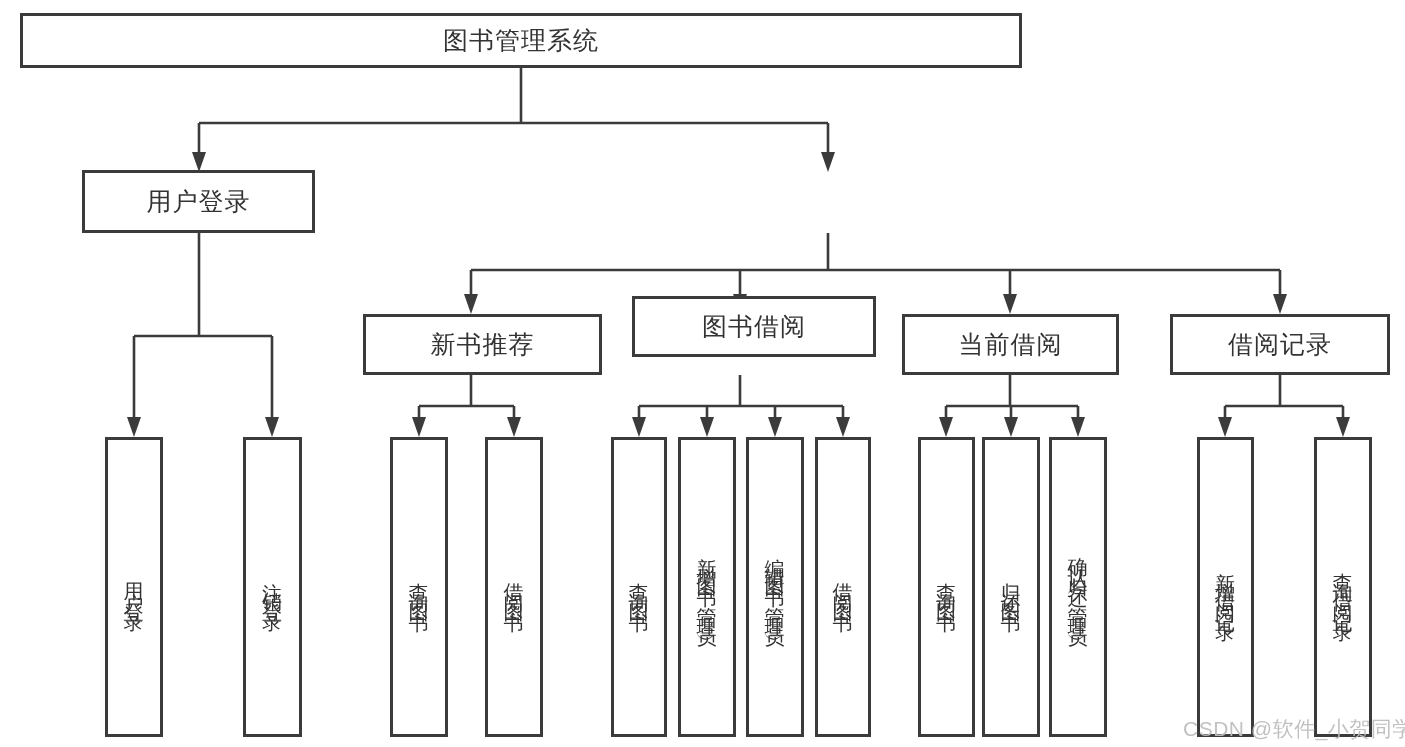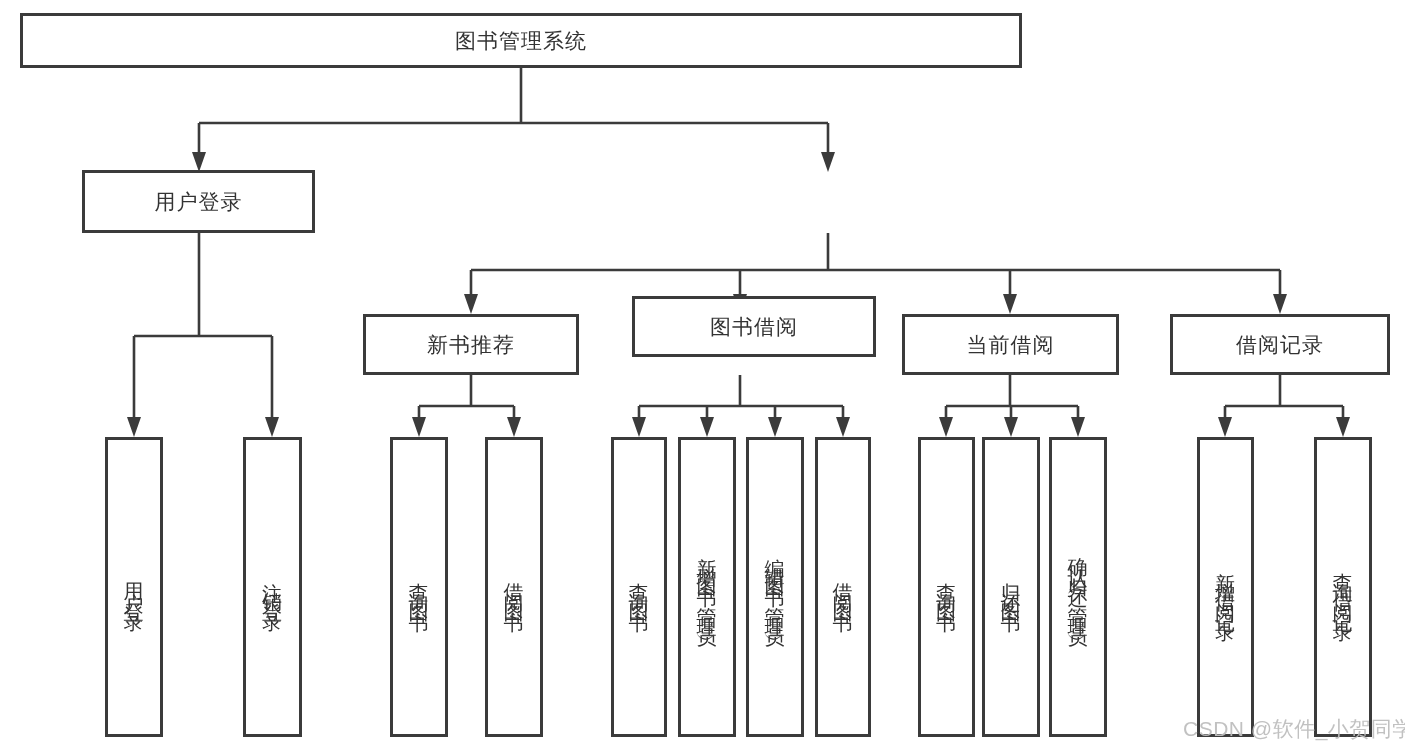--- a/index.html
+++ b/index.html
@@ -6,21 +6,21 @@
   .stage{
     position:relative;width:1405px;height:747px;background:#ffffff;
     font-family:"Liberation Sans","DejaVu Sans",sans-serif;color:#333333;overflow:hidden;
   }
   .wires{position:absolute;left:0;top:0;z-index:0;}
   .node{
     position:absolute;box-sizing:border-box;background:#ffffff;
     border:3px solid #3b3b3b;display:flex;align-items:center;justify-content:center;
     z-index:1;
   }
-  .hnode{font-size:21px;letter-spacing:1px;}
+  .hnode{font-size:25px;letter-spacing:1px;}
   .hnode .label{white-space:nowrap;}
   .vnode .label{
     writing-mode:vertical-rl;text-orientation:mixed;
     font-size:20px;line-height:1;letter-spacing:10px;white-space:nowrap;
   }
   .watermark{
     position:absolute;left:1183px;top:715px;z-index:3;
     font-size:21px;color:rgba(190,190,190,0.95);white-space:nowrap;letter-spacing:0.5px;
   }
 </style>
@@ -70,21 +70,21 @@
   </svg>
 
   <div class="node hnode" style="left:20px;top:13px;width:1002px;height:55px;">
     <span class="label">图书管理系统</span>
   </div>
 
   <div class="node hnode" style="left:82px;top:170px;width:233px;height:63px;">
     <span class="label">用户登录</span>
   </div>
 
-  <div class="node hnode" style="left:363px;top:314px;width:216px;height:61px;">
+  <div class="node hnode" style="left:363px;top:314px;width:239px;height:61px;">
     <span class="label">新书推荐</span>
   </div>
   <div class="node hnode" style="left:632px;top:296px;width:244px;height:61px;font-family:Liberation Mono, monospace;">
     <span class="label">图书借阅</span>
   </div>
   <div class="node hnode" style="left:1170px;top:314px;width:220px;height:61px;">
     <span class="label">借阅记录</span>
   </div>
   <div class="node hnode" style="left:902px;top:314px;width:217px;height:61px;">
     <span class="label">当前借阅</span>

